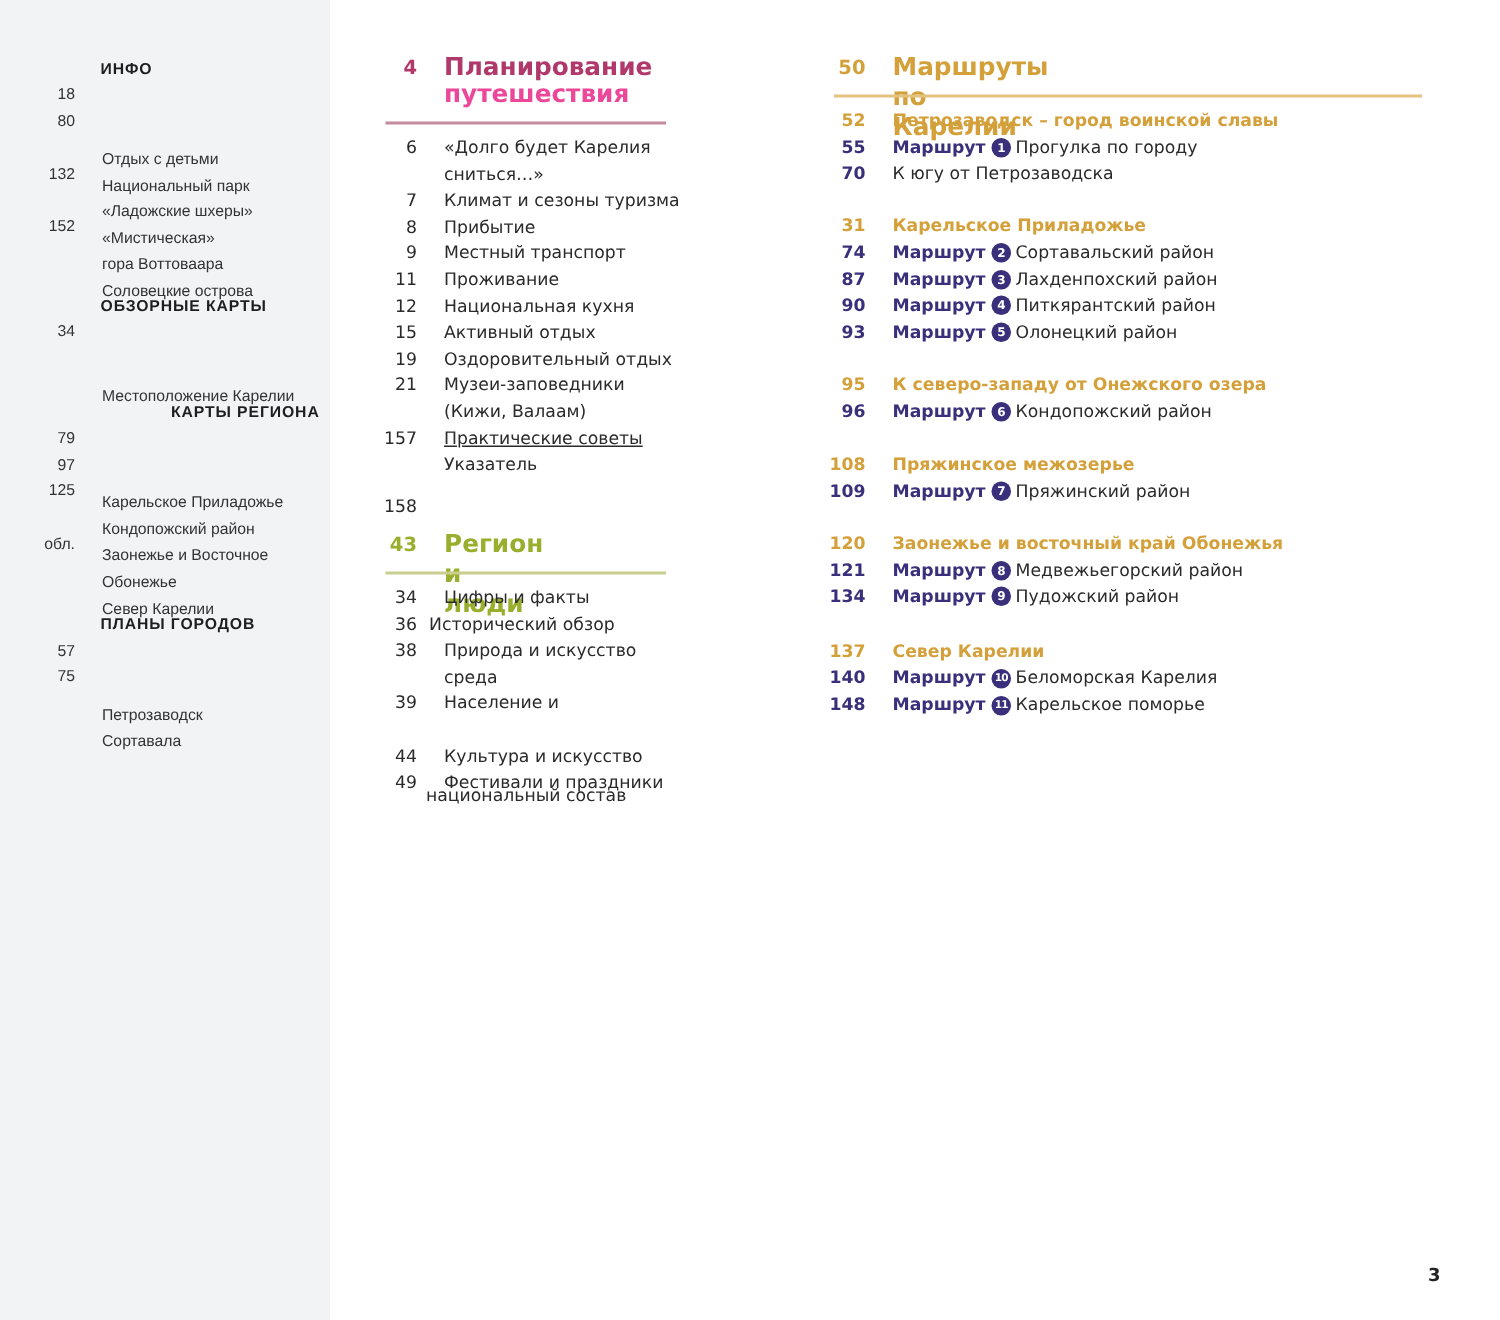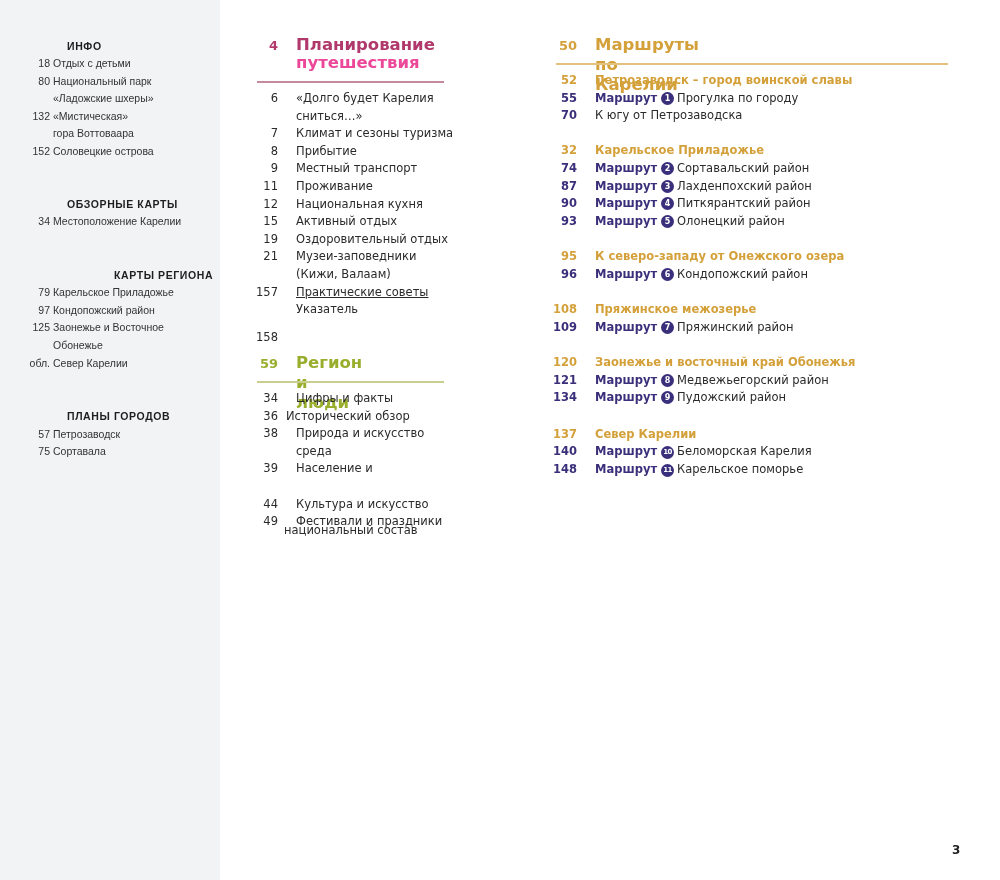--- a/index.html
+++ b/index.html
@@ -15,21 +15,21 @@
       font-family: "Liberation Sans", sans-serif;
       font-size: 10.5px;
     }
     .sb-section { position: absolute; left: 0; width: 220px; }
     .sb-title {
       position: absolute; left: 67px; font-weight: bold; font-size: 10.5px;
       letter-spacing: 0.6px; color: #1e1e1e;
     }
     .sb-row { position: absolute; left: 0; width: 220px; height: 17.6px; line-height: 17.6px; }
     .sb-num { position: absolute; right: 170px; text-align: right; color: #333; }
-    .sb-label { position: absolute; left: 53px; color: #333; white-space: nowrap; }
+    .sb-label { position: absolute; left: 68px; color: #333; white-space: nowrap; margin-top: 43px; }
 
     .col { position: absolute; }
     .sec-num { position: absolute; text-align: right; font-weight: bold; font-size: 13px; }
     .sec-title { position: absolute; font-weight: bold; font-size: 16.5px; line-height: 20px; }
     .rule { position: absolute; height: 1.5px; }
     .row { position: absolute; height: 17.6px; line-height: 17.6px; font-size: 11.5px; white-space: nowrap; }
     .rnum { position: absolute; text-align: right; }
     .rlabel { position: absolute; }
     .sub { color: #d4a03a; font-weight: bold; }
     .route-word { color: #3a2f7a; font-weight: bold; }
@@ -177,21 +177,21 @@
       <span class="rnum" style="left:240px;width:38px;">157</span>
       <span class="rlabel" style="left:296px;text-decoration:underline;">Практические советы</span>
     </div>
   <div class="row" style="top:211.2px;">
       <span class="rnum" style="left:240px;width:38px;margin-top:28px;">158</span>
       <span class="rlabel" style="left:296px;">Указатель</span>
     </div>
 </div>
 
 <div class="col" style="left:0;top:0;">
-  <span class="sec-num" style="left:240px;width:38px;top:356px;color:#9aae2e;">59</span>
+  <span class="sec-num" style="left:240px;width:38px;top:356px;color:#9aae2e;">43</span>
   <span class="sec-title" style="left:296px;top:353px;color:#9aae2e;">Регион и люди</span>
   <div class="rule" style="left:257px;top:381px;width:187px;background:#c8cf8e;"></div>
 </div>
 <div class="col" style="left:0;top:390px;">
   <div class="row" style="top:0px;">
       <span class="rnum" style="left:240px;width:38px;">34</span>
       <span class="rlabel" style="left:296px;">Цифры и факты</span>
     </div>
   <div class="row" style="top:17.6px;">
       <span class="rnum" style="left:240px;width:38px;">36</span>
@@ -238,21 +238,21 @@
   <div class="row" style="top:17.6px;">
       <span class="rnum route-num" style="left:540px;width:37px;">55</span>
       <span class="rlabel" style="left:595px;"><span class="route-word">Маршрут</span><span class="badge">1</span><span>Прогулка по городу</span></span>
     </div>
   <div class="row" style="top:35.2px;">
       <span class="rnum route-num" style="left:540px;width:37px;">70</span>
       <span class="rlabel" style="left:595px;">К югу от Петрозаводска</span>
     </div>
 
   <div class="row sub" style="top:70.4px;">
-      <span class="rnum" style="left:540px;width:37px;">32</span>
+      <span class="rnum" style="left:540px;width:37px;">31</span>
       <span class="rlabel" style="left:595px;">Карельское Приладожье</span>
     </div>
   <div class="row" style="top:88px;">
       <span class="rnum route-num" style="left:540px;width:37px;">74</span>
       <span class="rlabel" style="left:595px;"><span class="route-word">Маршрут</span><span class="badge">2</span><span>Сортавальский район</span></span>
     </div>
   <div class="row" style="top:105.6px;">
       <span class="rnum route-num" style="left:540px;width:37px;">87</span>
       <span class="rlabel" style="left:595px;"><span class="route-word">Маршрут</span><span class="badge">3</span><span>Лахденпохский район</span></span>
     </div>

